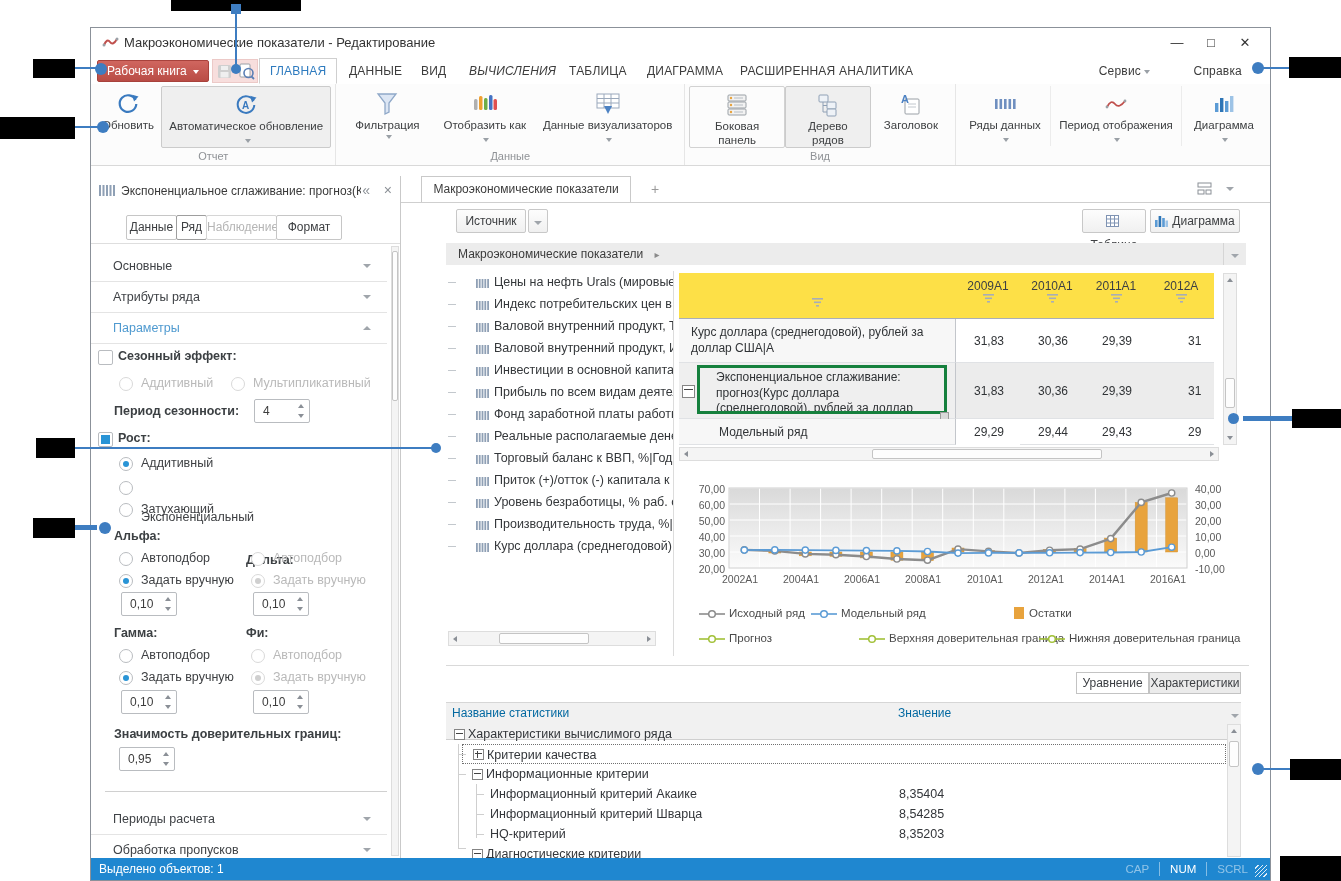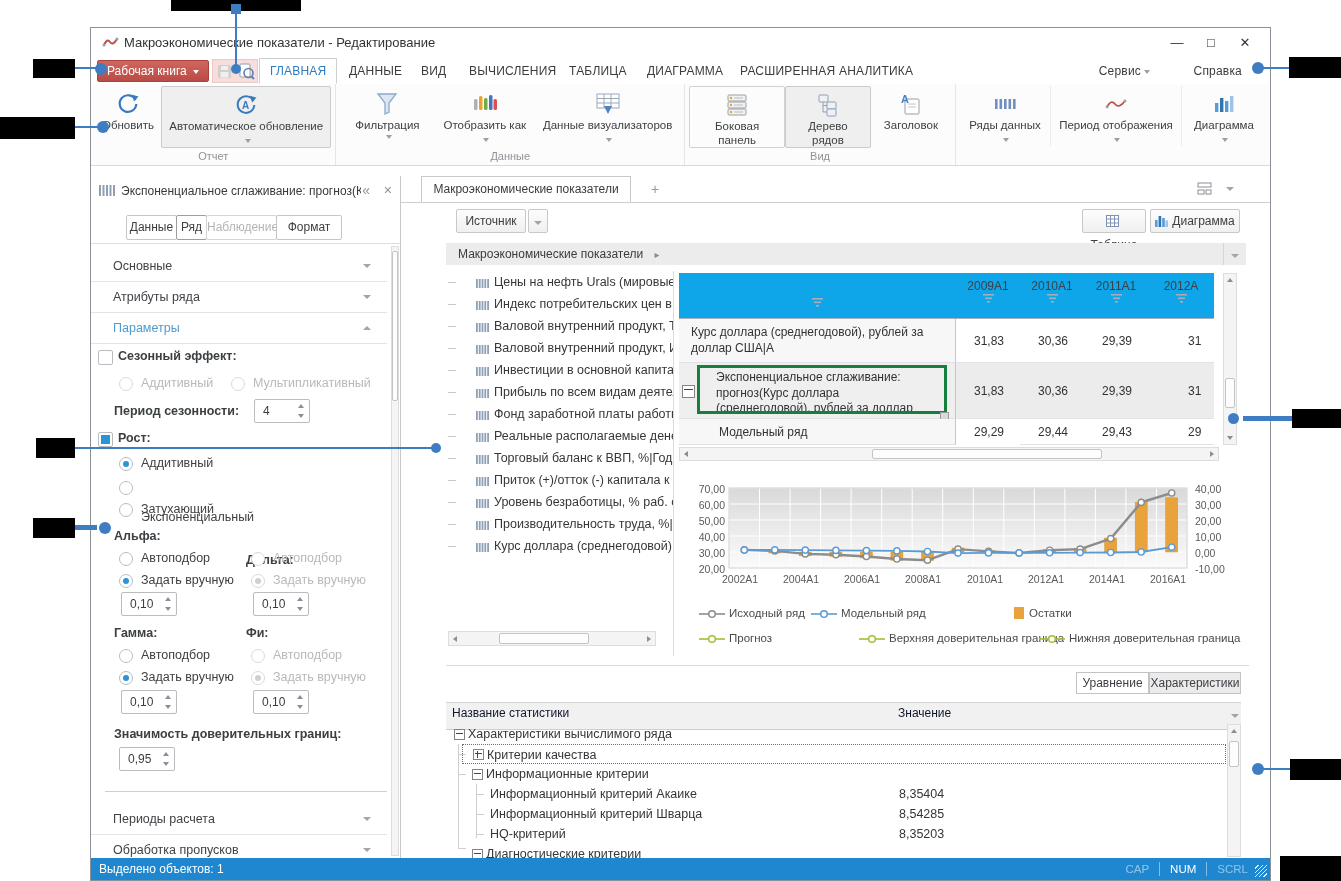--- a/index.html
+++ b/index.html
@@ -73,40 +73,40 @@
   .doc-tab{position:absolute;left:20px;top:0;width:210px;height:26px;background:#fff;border:1px solid #c9c9c9;border-bottom:none;
            box-sizing:border-box;text-align:center;line-height:25px;font-size:12px;color:#3c3c3c;z-index:2;}
   .toolbtn{position:absolute;height:24px;border:1px solid #c8c8c8;border-radius:2px;background:linear-gradient(#fdfdfd,#f0f0f0);
            box-sizing:border-box;line-height:22px;font-size:12px;color:#3e4043;text-align:center;}
   .crumb{position:absolute;left:45px;top:67px;width:800px;height:22px;background:#ececec;line-height:22px;}
   .tree-item{position:relative;height:22px;line-height:22px;font-size:12.5px;color:#34373a;padding-left:28px;white-space:nowrap;overflow:hidden;width:225px;box-sizing:border-box;}
   .tree-item::before{content:"";position:absolute;left:0;top:11px;width:8px;height:1px;background:#c3c8cd;}
   .sbars{display:inline-block;vertical-align:-2px;margin-right:5px;}
   
   .dtable{position:absolute;left:278px;top:97px;width:560px;}
-  .dt-h{position:absolute;top:0;height:46px;background:#0ea5e9;border-bottom:1px solid #a9aeb8;box-sizing:border-box;}
+  .dt-h{position:absolute;top:0;height:46px;background:#fde047;border-bottom:1px solid #a9aeb8;box-sizing:border-box;}
   .dt-col{font-size:12px;color:#3c3f44;text-align:center;}
   .filt{display:inline-block;}
   .dt-cell{position:absolute;box-sizing:border-box;font-size:12px;color:#303336;}
   .vval{text-align:right;padding-right:16px;line-height:inherit;}
   .scroll{background:#f4f4f4;border:1px solid #ddd;box-sizing:border-box;}
   .thumb{position:absolute;background:#fdfdfd;border:1px solid #c4c4c4;border-radius:2px;box-sizing:border-box;}
   .sarr{position:absolute;width:0;height:0;}
   
   .chart{position:absolute;left:280px;top:306px;width:566px;height:180px;}
   .plot-bg{position:absolute;left:48px;top:6px;width:458px;height:80px;background:linear-gradient(#d9d9d9,#fbfbfb);}
   .tick{position:absolute;font-size:10.5px;color:#5a5a5a;}
   .tick.tl{width:44px;text-align:right;left:0;}
   .legend-item{position:absolute;height:16px;line-height:14px;font-size:11.5px;color:#4a4a4a;white-space:nowrap;}
   .lgm{display:inline-block;vertical-align:-3px;margin-right:4px;}
   
   .stats{position:absolute;left:45px;top:489px;width:803px;height:193px;border-top:1px solid #d9d9d9;box-sizing:border-box;overflow:hidden;}
   .stab{position:absolute;top:6px;height:22px;border:1px solid #c3c3c3;box-sizing:border-box;text-align:center;line-height:20px;font-size:12px;background:#fff;}
   .stab.pressed{background:#ebebeb;}
-  .st-h{position:absolute;left:0;top:36px;width:795px;height:28px;background:#f1f1f1;border-top:1px solid #d6d6d6;border-bottom:1px solid #cfcfcf;box-sizing:border-box;font-size:12px;color:#0f172a;}
+  .st-h{position:absolute;left:0;top:36px;width:795px;height:38px;background:#f1f1f1;border-top:1px solid #d6d6d6;border-bottom:1px solid #cfcfcf;box-sizing:border-box;font-size:12px;color:#0369a1;}
   .st-row{position:absolute;left:0;width:780px;height:20px;line-height:20px;font-size:12.5px;color:#33363a;}
   .exp{position:absolute;width:9px;height:9px;border:1px solid #848484;background:#fff;top:5px;}
   .exp::before{content:"";position:absolute;left:1px;right:1px;top:3px;height:1px;background:#444;}
   .exp.plus::after{content:"";position:absolute;top:1px;bottom:1px;left:3px;width:1px;background:#444;}
   .guide{position:absolute;background:#cfcfcf;}
   
   .statusbar{position:absolute;left:0;bottom:0;right:0;height:22px;background:#1f87d0;color:#fff;}
   .sb-l{position:absolute;left:8px;top:0;line-height:22px;font-size:12px;}
   .sb-r{position:absolute;right:22px;top:0;height:22px;display:flex;align-items:center;gap:10px;font-size:11.5px;}
   .sb-dim{color:rgba(255,255,255,.5);}
@@ -189,21 +189,21 @@
           <svg width="17" height="17" viewBox="0 0 17 17">
               <rect x="2" y="1" width="10" height="13" rx="1" fill="#fff" stroke="#9aa0a6"></rect>
               <circle cx="10.5" cy="10" r="4.5" fill="none" stroke="#5b7fb5" stroke-width="1.6"></circle>
               <line x1="13.5" y1="13.5" x2="16" y2="16" stroke="#5b7fb5" stroke-width="1.8"></line>
             </svg>
         </span>
       </div>
       <span class="mtab active" style="left:168px;">ГЛАВНАЯ</span>
       <span class="mtab" style="left:258px;">ДАННЫЕ</span>
       <span class="mtab" style="left:330px;">ВИД</span>
-      <span class="mtab" style="left:378px;">ВЫЧИСЛЕНИЯ</span>
+      <span class="mtab" style="left:378px;font-style:italic;">ВЫЧИСЛЕНИЯ</span>
       <span class="mtab" style="left:478px;">ТАБЛИЦА</span>
       <span class="mtab" style="left:556px;">ДИАГРАММА</span>
       <span class="mtab" style="left:649px;">РАСШИРЕННАЯ АНАЛИТИКА</span>
       <span class="mtab" style="right:120px;"><span>Сервис</span><span class="dd"></span></span>
       <span class="mtab" style="right:28px;">Справка</span>
     </div>
 
     <div class="ribbon">
       <div class="rgroup">
         <div class="rbtns">

